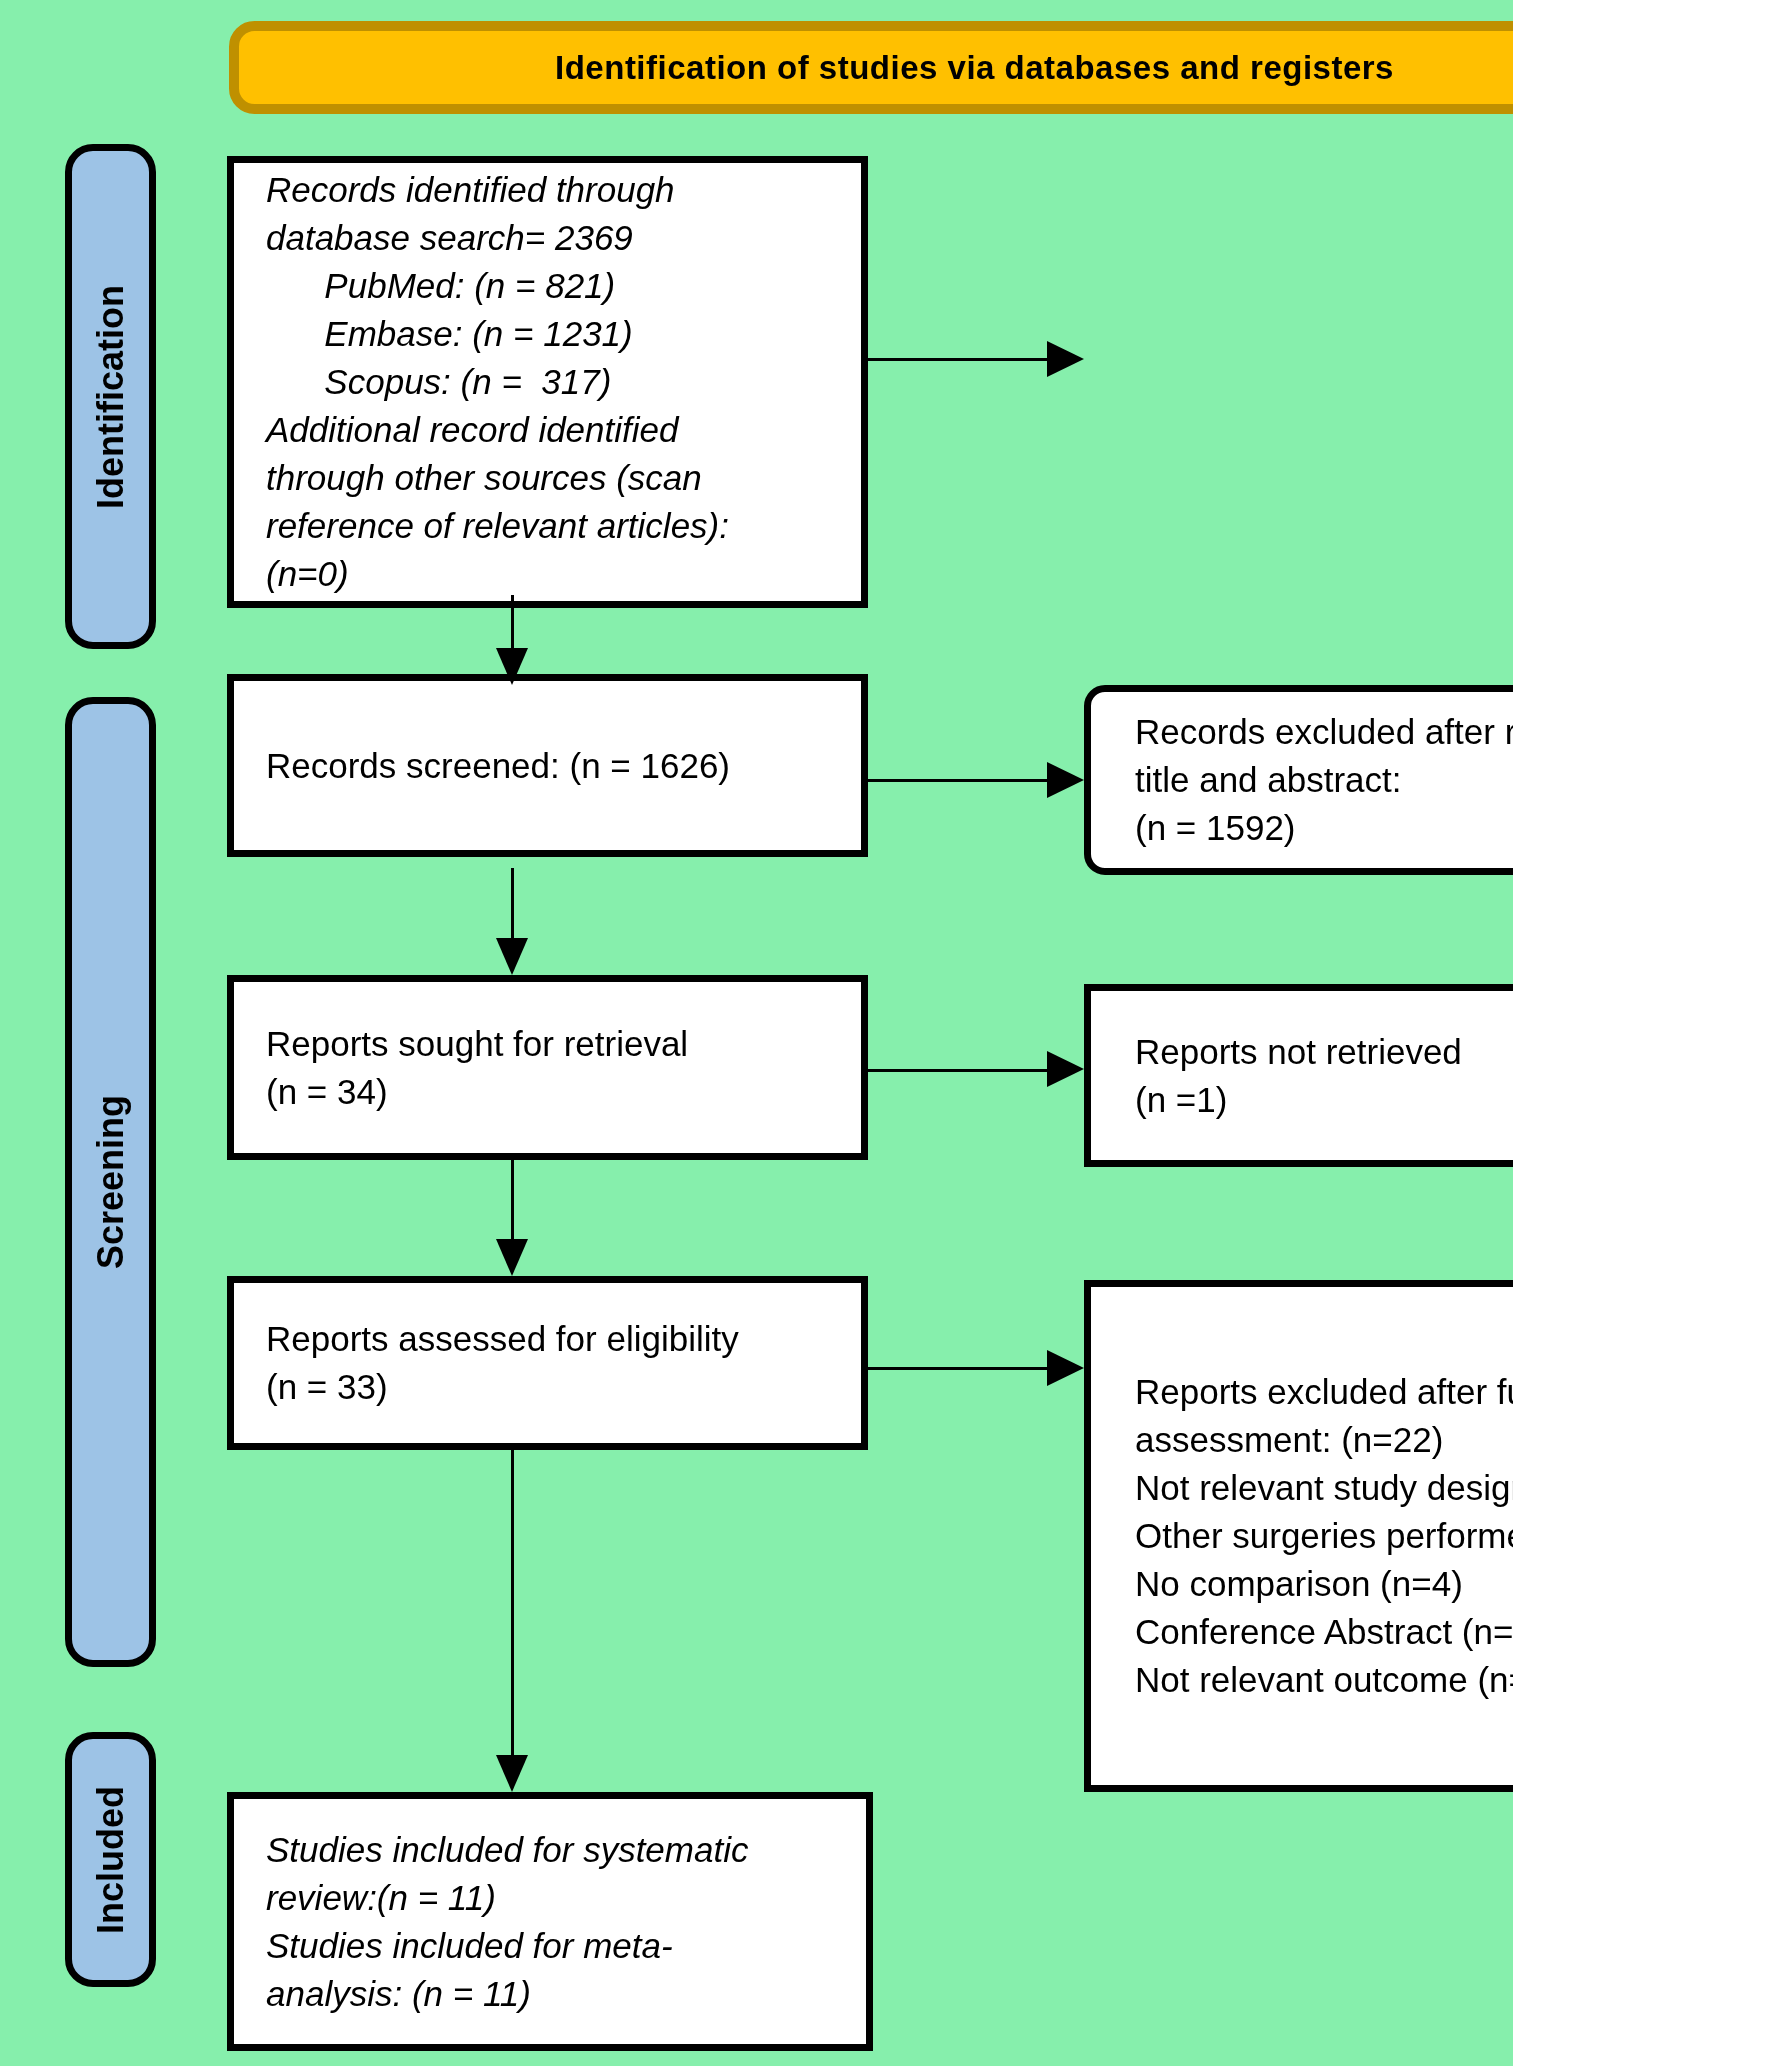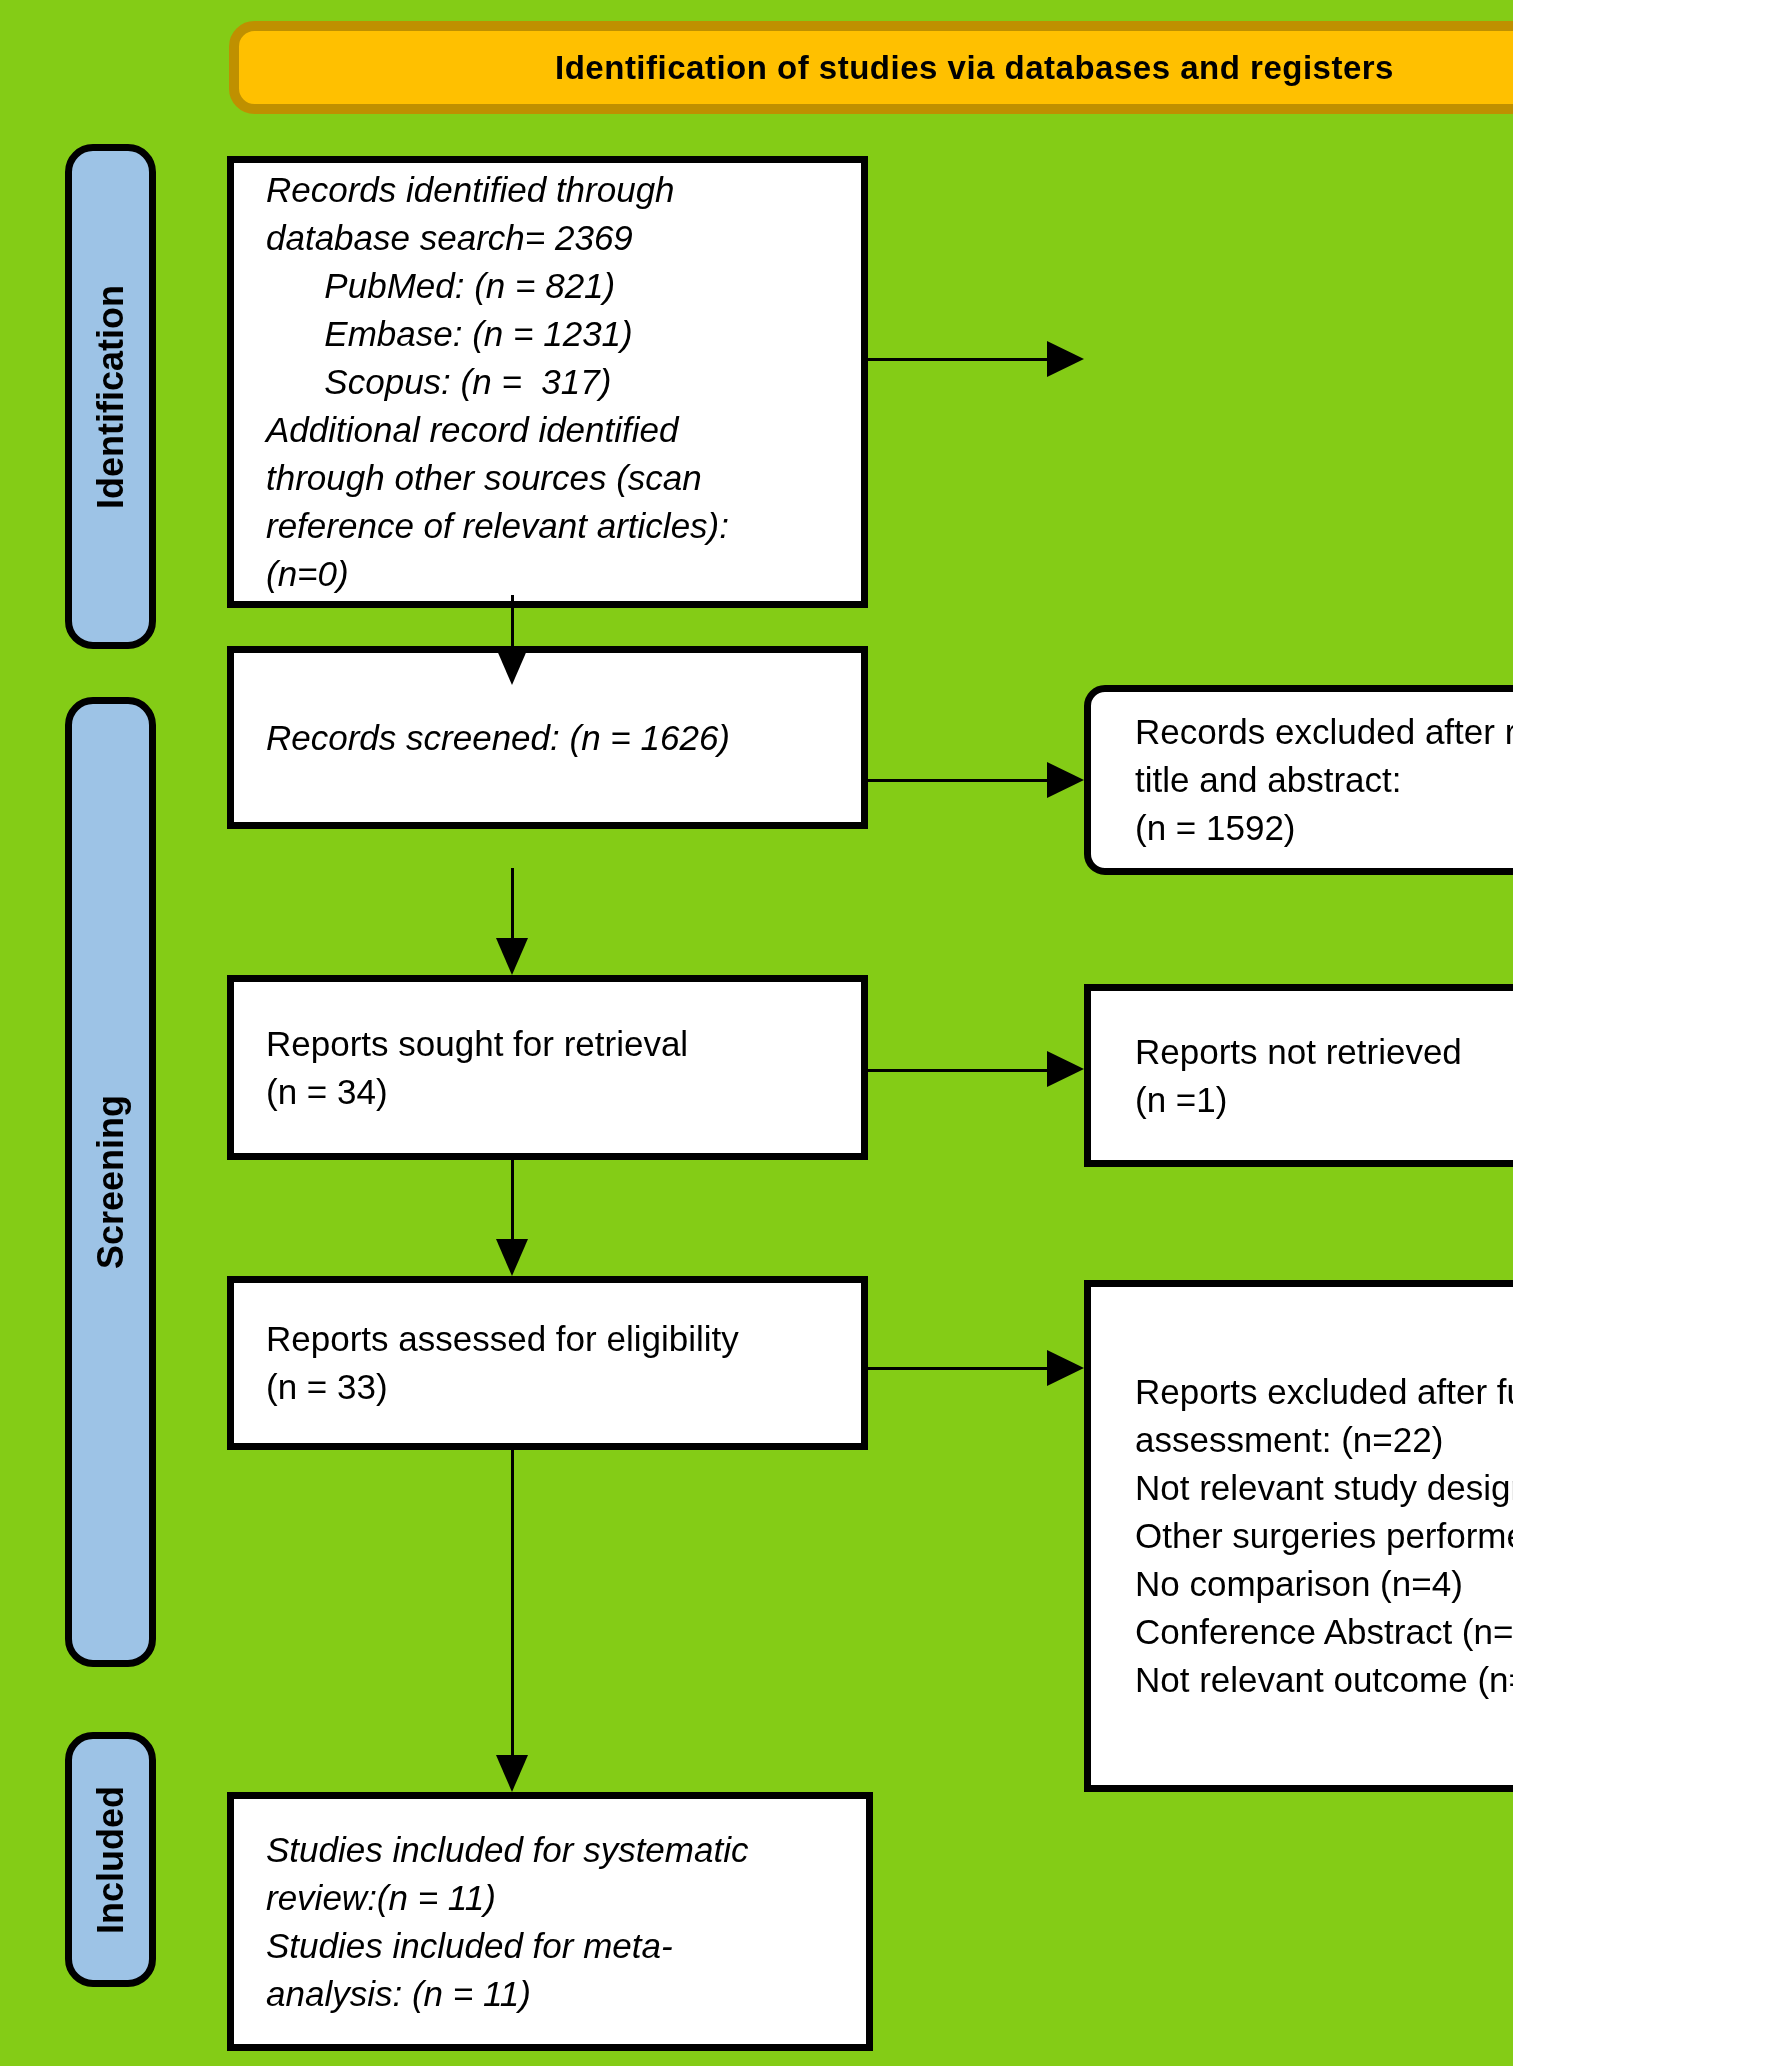--- a/index.html
+++ b/index.html
@@ -1,16 +1,16 @@
 <!DOCTYPE html>
 <html style="font-size:7.4px"><head>
 <meta charset="utf-8">
 <style>
   html,body{margin:0;padding:0;background:#ffffff;}
-  .page{position:relative;width:1513px;height:2066px;background:#84cc16;
+  .page{position:relative;width:1513px;height:2066px;background:#86efac;
         font-family:"Liberation Sans",sans-serif;color:#000;overflow:hidden;}
 
   
   .banner{position:absolute;left:229px;top:21px;width:1491px;height:93px;
           background:#FFC000;border:10.2px solid #BF9000;border-radius:25.5px;
           box-sizing:border-box;display:flex;align-items:center;justify-content:center;}
   .banner-title{font-size:33px;font-weight:bold;letter-spacing:0.5px;}
 
   
   .stage{position:absolute;left:65px;width:91px;background:#9DC3E6;
@@ -24,21 +24,21 @@
 
   
   .box{position:absolute;background:#fff;border:7.4px solid #000;box-sizing:border-box;
        display:flex;align-items:center;}
   .box-text{font-size:35px;line-height:48px;white-space:pre-wrap;
             padding-left:32px;padding-right:11.6px;}
   .rbox .box-text{padding-left:44px;}
   .it{font-style:italic;}
 
   .box-identified   {left:227px; top:156px;  width:641px; height:452px;font-style:italic;}
-  .box-screened     {left:227px; top:646px; width:641px; height:183px;font-style:italic;}
+  .box-screened     {left:227px; top:674px; width:641px; height:183px;}
   .box-sought       {left:227px; top:975px; width:641px; height:185px;}
   .box-assessed     {left:227px; top:1276px; width:641px; height:174px;}
   .box-included     {left:227px; top:1792px; width:646px; height:259px;font-style:italic;}
   .box-removed      {left:1084px;top:144px;  width:658px; height:438px;}
   .box-excluded-ta  {left:1084px;top:685px; width:658px; height:190px;border-radius:21px;}
   .box-not-retrieved{left:1084px;top:984px; width:658px; height:183px;}
   .box-excluded-ft  {left:1084px;top:1280px; width:658px; height:512px;}
 
   
   .shaft-h{position:absolute;height:3.2px;background:#000;}

